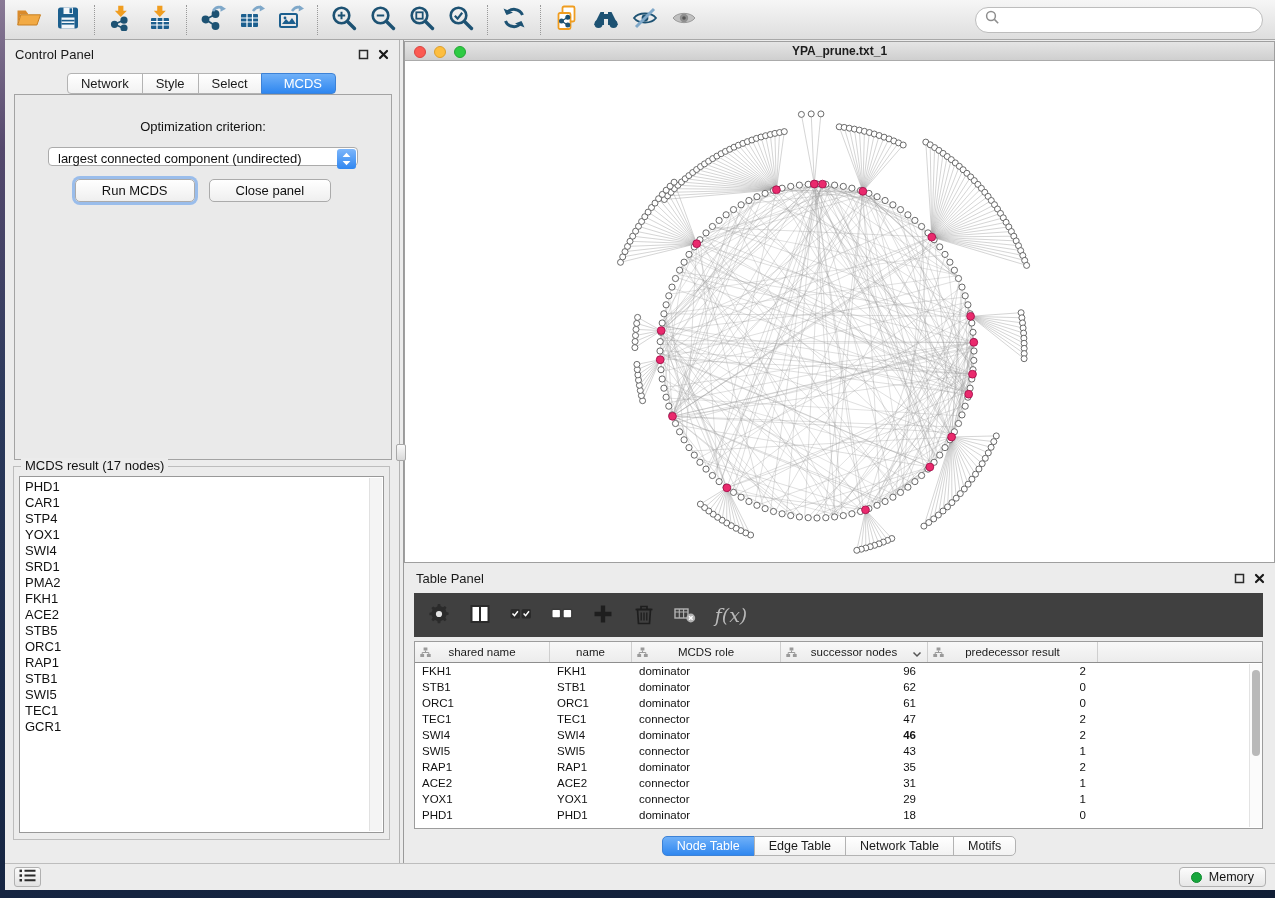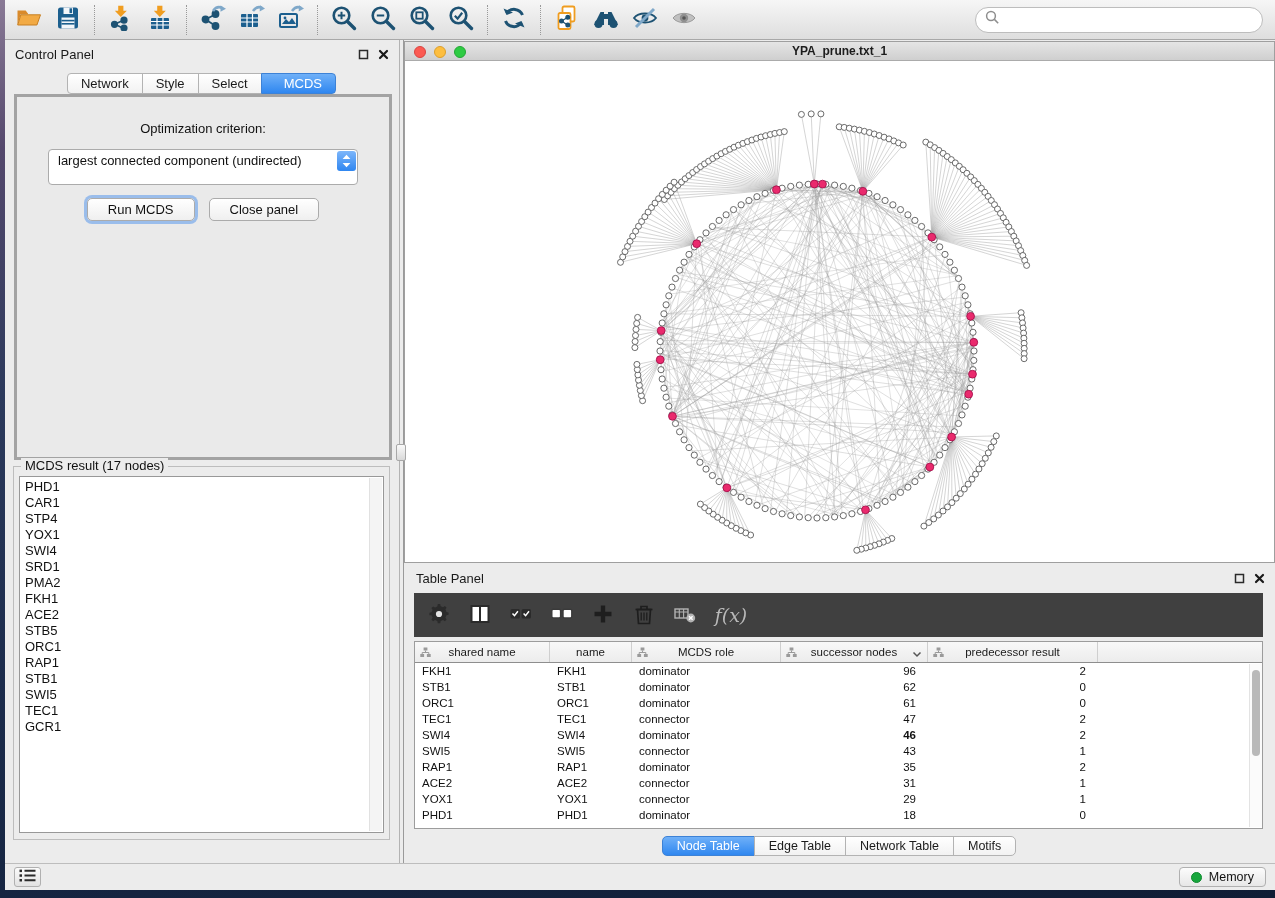--- a/index.html
+++ b/index.html
@@ -26,27 +26,27 @@
   .control-panel{position:absolute;left:0;top:0;width:395px;bottom:0;background:#ececec;border-right:1px solid #b3b3b3;}
   .cp-header{position:absolute;top:4px;left:10px;right:10px;height:20px;display:flex;align-items:center;}
   .panel-title{font-size:13px;color:#1a1a1a;}
   .win-btns{margin-left:auto;display:flex;gap:9px;align-items:center;}
   .win-btns svg{display:block;}
   .cp-tabs{position:absolute;top:33px;left:0;width:100%;display:flex;justify-content:center;z-index:2;}
   .tab{font-size:13px;padding:2px 13px;background:linear-gradient(#ffffff,#f2f2f2);border:1px solid #b3b3b3;margin-left:-1px;color:#1a1a1a;cursor:pointer;white-space:nowrap;}
   .tab:first-child{border-radius:4px 0 0 4px;}
   .tab:last-child{border-radius:0 4px 4px 0;}
   .tab.active{background:linear-gradient(#6fb0f8,#2f87f0);color:#fff;border-color:#3d82d6;padding-left:22px;}
-  .cp-box{position:absolute;top:54px;left:9px;right:7px;height:366px;background:#eaeaea;border:3px solid #a3a3a3;}
+  .cp-box{position:absolute;top:54px;left:9px;right:7px;height:366px;background:#eaeaea;border:1px solid #a3a3a3;}
   .opt-label{margin-top:24px;text-align:center;font-size:13px;color:#111;}
-  .dd{position:relative;margin:13px auto 0;width:310px;height:36px;background:#fff;border:1px solid #ababab;border-radius:4px;cursor:pointer;}
+  .dd{position:relative;margin:13px auto 0;width:310px;height:19px;background:#fff;border:1px solid #ababab;border-radius:4px;cursor:pointer;}
   .dd-text{font-size:13px;line-height:22px;padding-left:9px;color:#111;white-space:nowrap;overflow:hidden;}
   .dd-step{position:absolute;right:1px;top:1px;width:19px;height:20px;border-radius:3px;background:linear-gradient(#7db6fa,#2f86f0);}
   .btn-row{margin-top:13px;display:flex;justify-content:center;gap:14px;}
-  .pbtn{font:13px "Liberation Sans",sans-serif;padding:3px 20px;background:linear-gradient(#ffffff,#efefef);border:1px solid #ababab;border-radius:5px;color:#111;cursor:pointer;}
+  .pbtn{font:13px "Liberation Sans",sans-serif;padding:3px 26px;background:linear-gradient(#ffffff,#efefef);border:1px solid #ababab;border-radius:5px;color:#111;cursor:pointer;}
   .pbtn.focused{box-shadow:0 0 0 3px rgba(110,165,235,.65);}
   .fieldset{position:absolute;top:426px;left:8px;right:9px;bottom:23px;border:1px solid #bdbdbd;background:#ececec;}
   .fieldset .legend{position:absolute;top:-9px;left:7px;background:#ececec;padding:0 4px;font-size:13px;color:#111;}
   .mcds-list{position:absolute;top:9px;left:5px;right:5px;bottom:6px;background:#fff;border:1px solid #989898;overflow:hidden;
     font-size:13px;line-height:16px;padding:2px 0 0 5px;color:#111;}
   .list-track{position:absolute;top:1px;bottom:1px;right:1px;width:13px;background:#f4f4f4;border-left:1px solid #e1e1e1;}
   .grip{position:absolute;left:391px;top:404px;width:10px;height:17px;background:linear-gradient(#fafafa,#d9d9d9);border:1px solid #a8a8a8;border-radius:2px;z-index:3;cursor:col-resize;}
 
   
   .right{position:absolute;left:398px;top:0;right:0;bottom:0;border-left:1px solid #9a9a9a;background:#ececec;}

